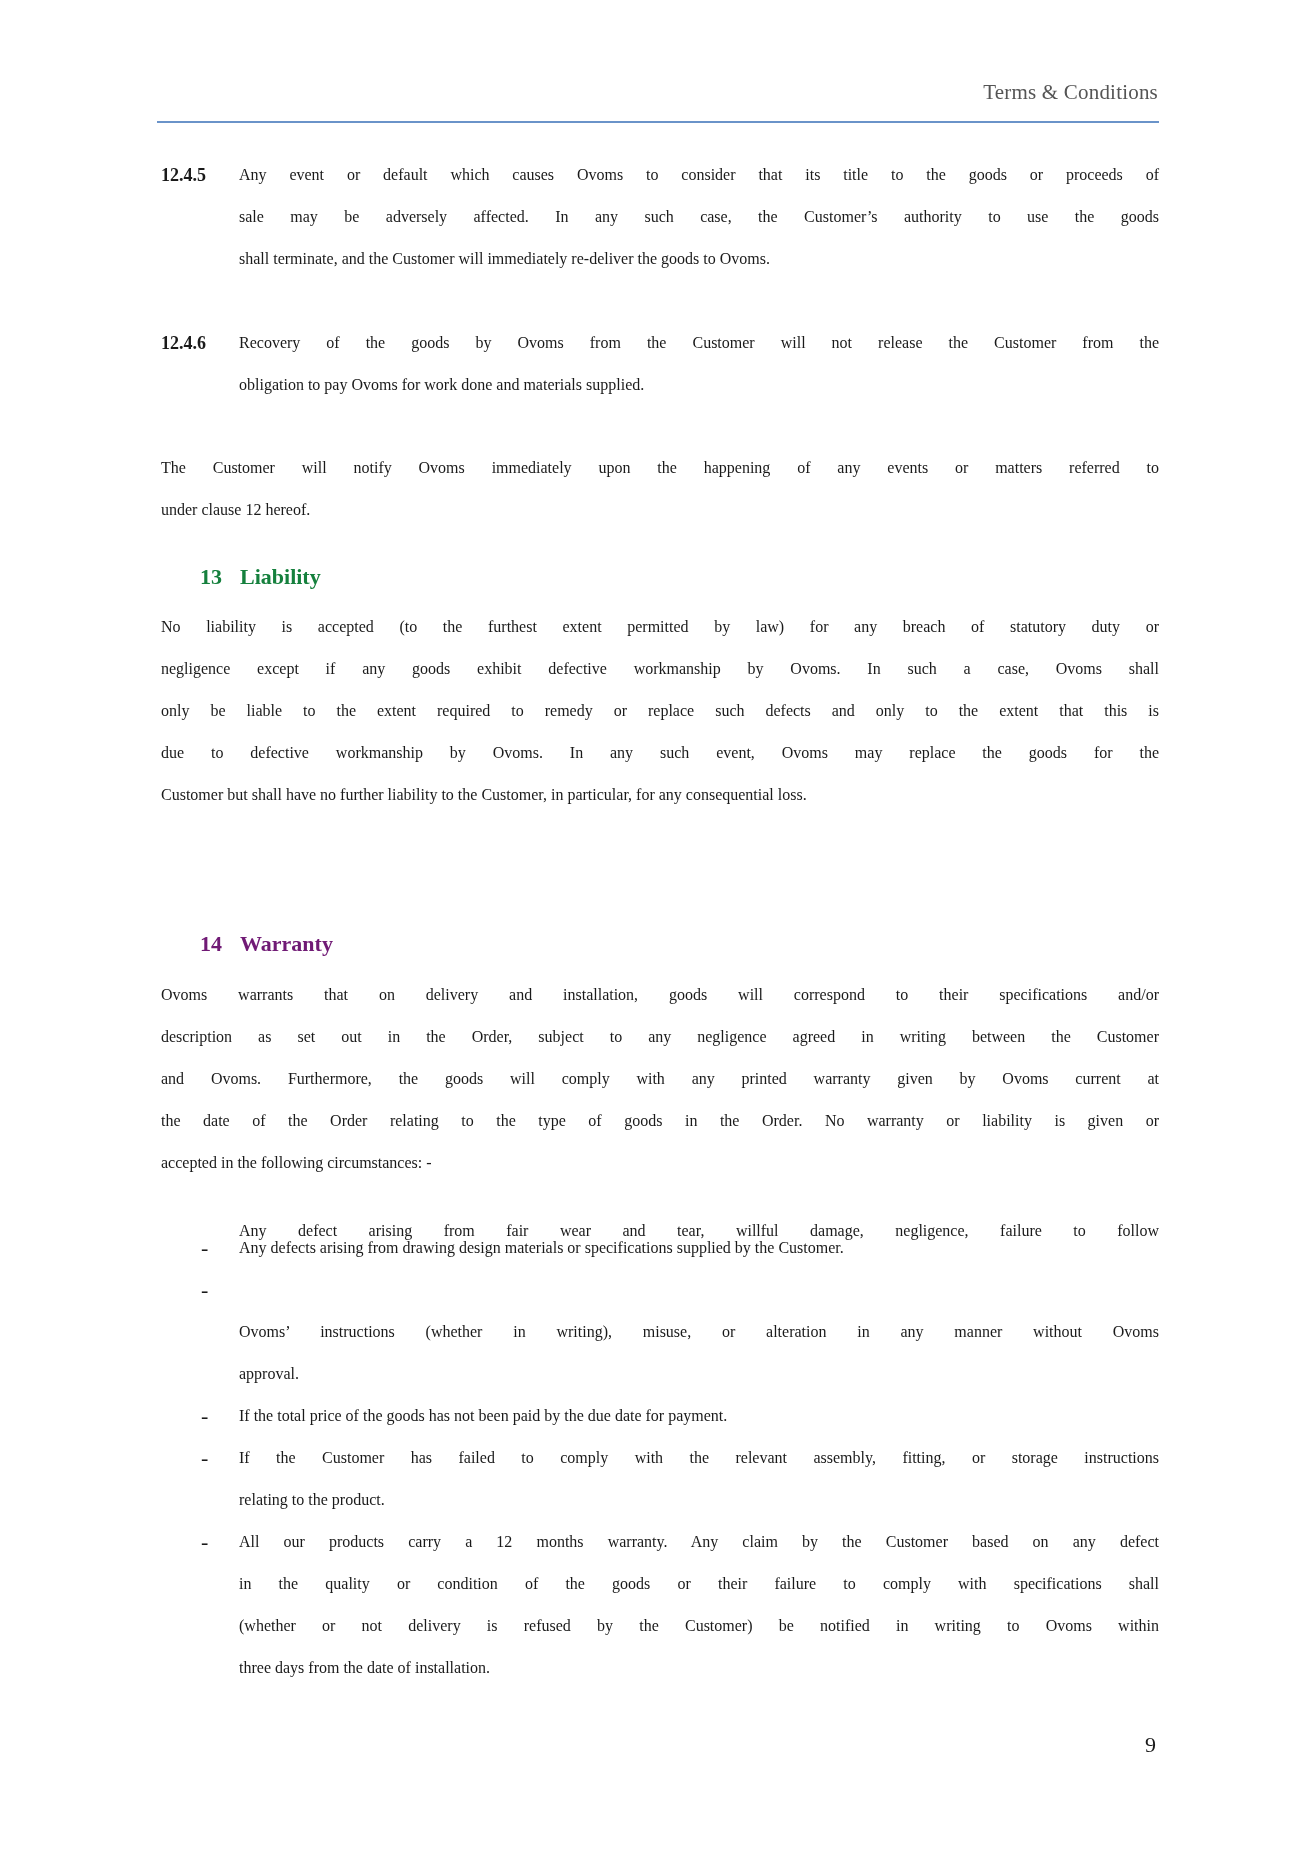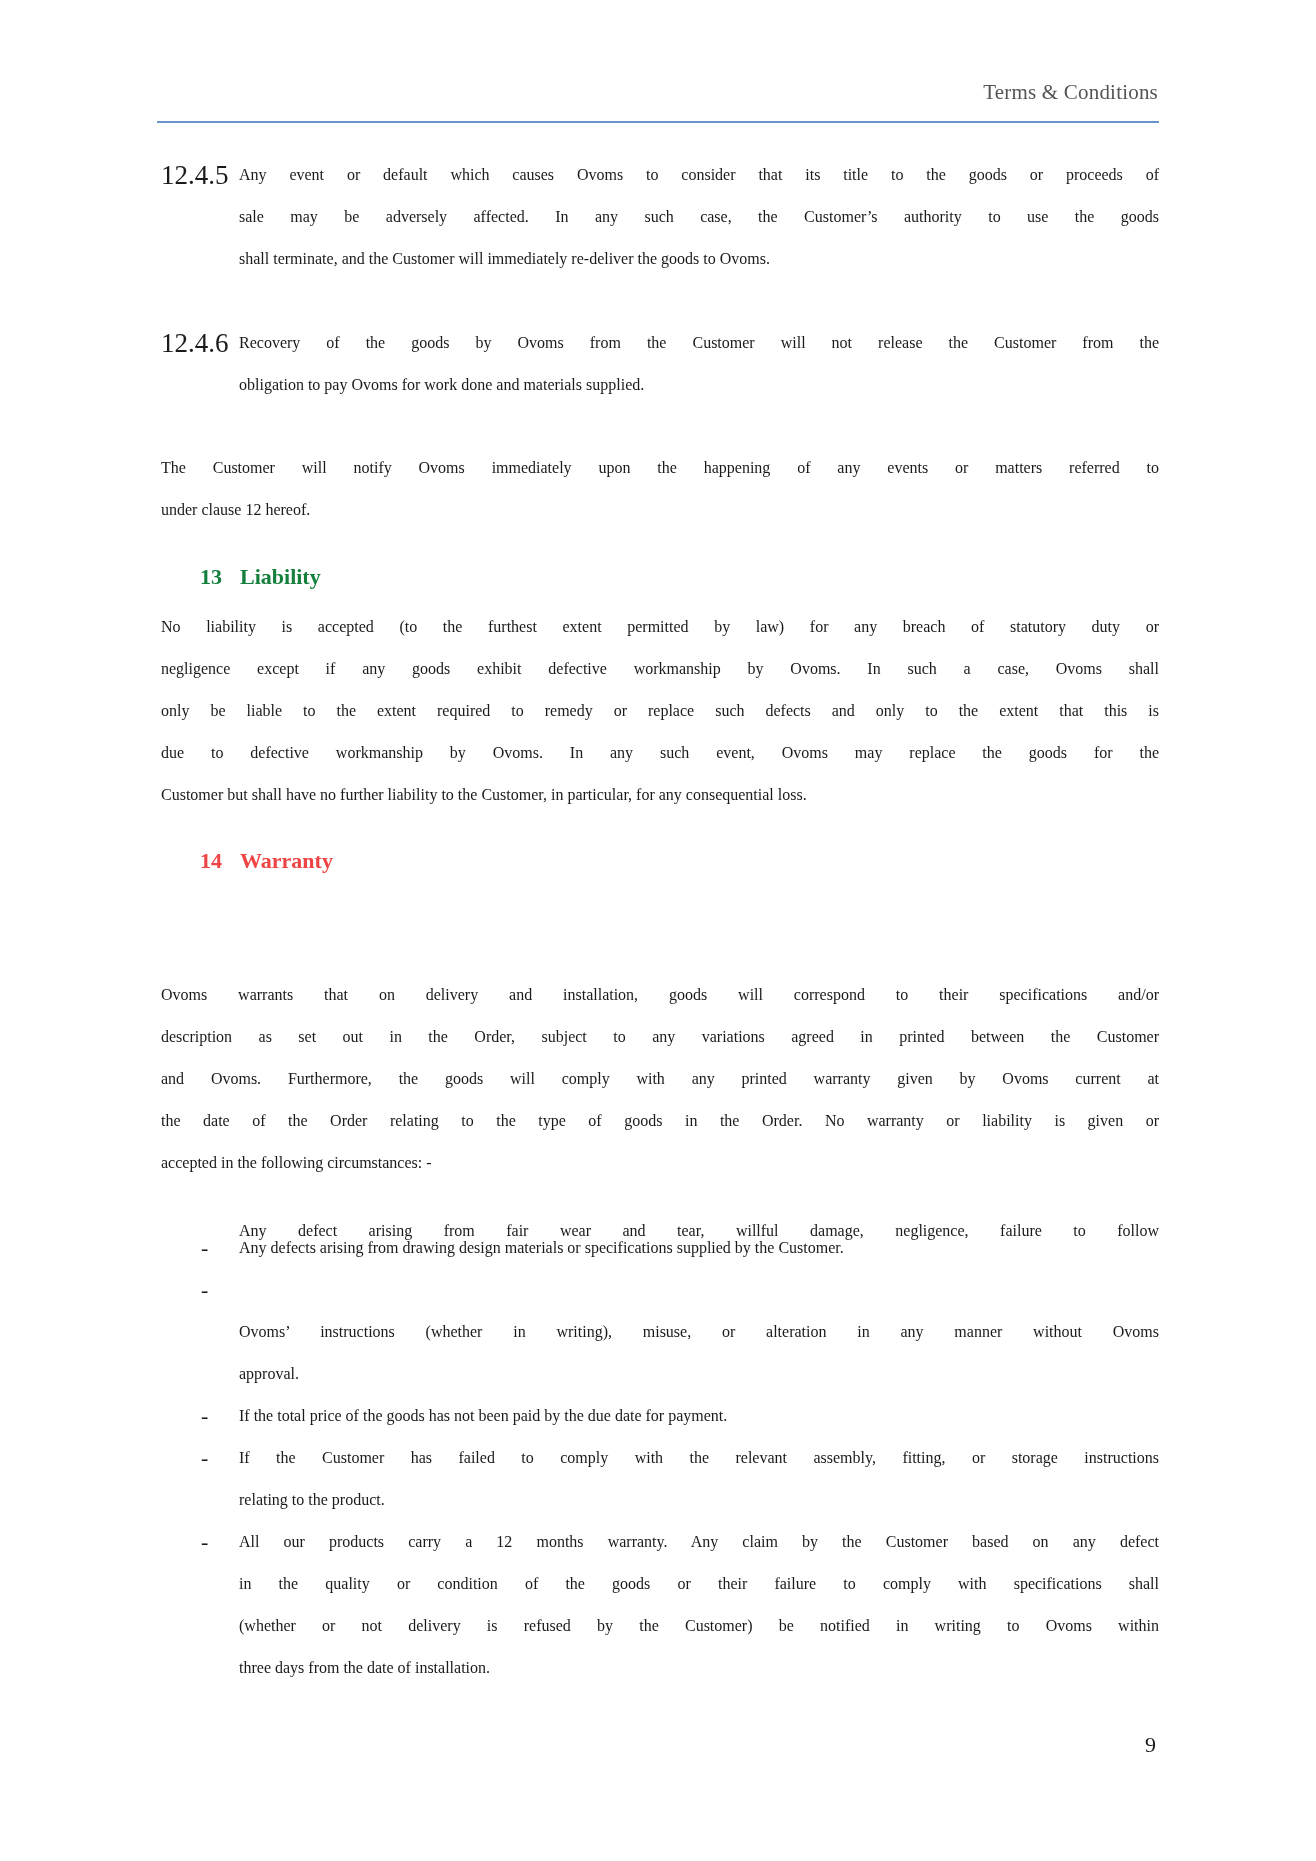--- a/index.html
+++ b/index.html
@@ -53,23 +53,23 @@
       left: 161px;
       width: 998px;
     }
     .indent-col {
       left: 239px;
       width: 920px;
     }
     .clause-num {
       position: absolute;
       left: 161px;
-      font-size: 27px;
+      font-size: 18px;
       line-height: 42px;
-      font-weight: normal;
+      font-weight: bold;
     }
     .heading {
       position: absolute;
       left: 200px;
       font-size: 22px;
       line-height: 34px;
       font-weight: bold;
       color: #3a6199;
     }
     .heading .h-num {
@@ -121,27 +121,27 @@
   </div>
 
   <div>
     <div class="line body-col justify" style="top:606px;">No liability is accepted (to the furthest extent permitted by law) for any breach of statutory duty or</div>
     <div class="line body-col justify" style="top:648px;">negligence except if any goods exhibit defective workmanship by Ovoms. In such a case, Ovoms shall</div>
     <div class="line body-col justify" style="top:690px;">only be liable to the extent required to remedy or replace such defects and only to the extent that this is</div>
     <div class="line body-col justify" style="top:732px;">due to defective workmanship by Ovoms. In any such event, Ovoms may replace the goods for the</div>
     <div class="line body-col" style="top:774px;">Customer but shall have no further liability to the Customer, in particular, for any consequential loss.</div>
   </div>
 
-  <div class="heading" style="top: 844px; color: #ef4444;">
+  <div class="heading" style="top: 927px; color: #701a75;">
     <span class="h-num">14</span><span>Warranty</span>
   </div>
 
   <div>
     <div class="line body-col justify" style="top:974px;">Ovoms warrants that on delivery and installation, goods will correspond to their specifications and/or</div>
-    <div class="line body-col justify" style="top:1016px;">description as set out in the Order, subject to any variations agreed in printed between the Customer</div>
+    <div class="line body-col justify" style="top:1016px;">description as set out in the Order, subject to any negligence agreed in writing between the Customer</div>
     <div class="line body-col justify" style="top:1058px;">and Ovoms. Furthermore, the goods will comply with any printed warranty given by Ovoms current at</div>
     <div class="line body-col justify" style="top:1100px;">the date of the Order relating to the type of goods in the Order. No warranty or liability is given or</div>
     <div class="line body-col" style="top:1142px;">accepted in the following circumstances: -</div>
   </div>
 
   <div>
 
     <div>
       <div class="dash" style="top:1227px;">-</div>
       <div class="line indent-col" style="top:1227px;">Any defects arising from drawing design materials or specifications supplied by the Customer.</div>

